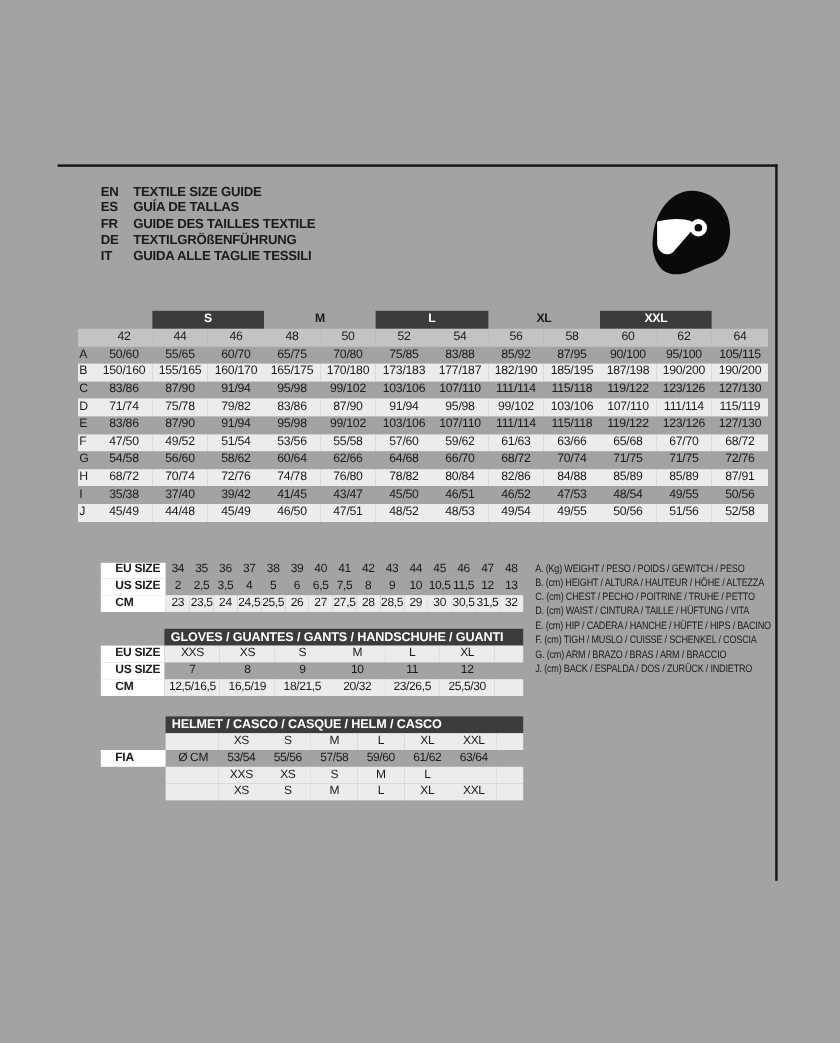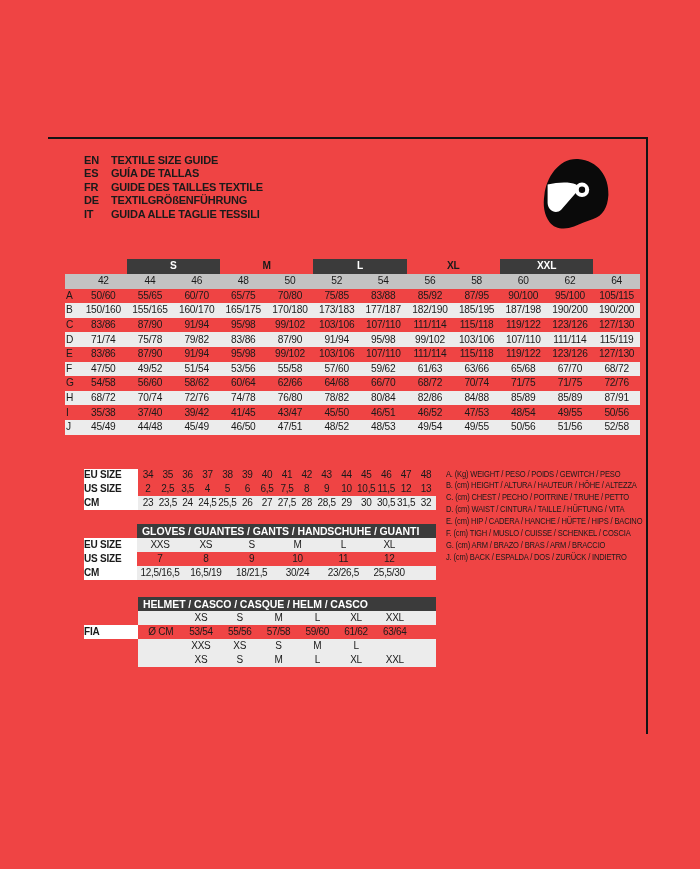--- a/index.html
+++ b/index.html
@@ -1,17 +1,17 @@
 <!DOCTYPE html>
 <html><head>
 <meta charset="utf-8">
 <style>
   html,body { margin:0; padding:0; background:#ffffff; }
   .canvas {
-    position:relative; width:700px; height:869px; background:#ef4444;
+    position:relative; width:700px; height:869px; background:#a3a3a3;
     font-family:"Liberation Sans", sans-serif; color:#1a1a1a;
     letter-spacing:-0.2px; overflow:hidden;
   }
   .frame {
     position:absolute; left:48px; top:137px; width:600px; height:597px;
     border-top:2px solid #141414; border-right:2px solid #141414;
     box-sizing:border-box;
   }
   
   .header { position:relative; height:99px; }
@@ -26,21 +26,21 @@
   .size-table tr.band-row td { height:15px; }
   .band-dark { background:#3b3b3b; color:#ffffff; font-weight:700; font-size:10.5px; }
   .band-plain { font-weight:700; font-size:10.5px; }
   .sizes-row td { background:#c3c3c3; }
   tr.stripe td { background:#ececec; }
   
   .bottom { display:flex; margin-top:34px; }
   .mini-col { width:392px; }
   .mini { margin-left:36px; border-collapse:collapse; table-layout:fixed; }
   .mini td { height:13.8px; font-size:10px; text-align:center; vertical-align:middle; padding:0; line-height:1; letter-spacing:-0.3px; }
-  .mini td.lbl { text-align:left; font-weight:700; font-size:10px; letter-spacing:-0.2px; background:#ffffff; }
+  .mini td.lbl { text-align:left; font-weight:700; font-size:10px; letter-spacing:-0.2px; background:#ffffff;padding-left:12px; }
   .mini td.bar-cell { background:#3b3b3b; color:#ffffff; font-weight:700; text-align:left; padding-left:5px; font-size:10.5px; height:14.5px; letter-spacing:-0.1px; white-space:nowrap; }
   .mini td.s { background:#ececec;margin-top:21px; }
   .mini td.unit { text-align:center; padding-left:2px; }
   .mini-gap { height:14px; }
   .mini-gap2 { height:17px; }
   
   .legend { margin-left:10px; padding-top:0px; width:200px; font-size:9px; font-weight:400; line-height:11.9px; }
   .legend-line { white-space:nowrap; transform:scaleX(0.84); transform-origin:0 50%; }
 </style>
 </head>
@@ -390,21 +390,21 @@
                 <td>10</td>
                 <td>11</td>
                 <td>12</td>
                 <td></td>
               </tr>
               <tr>
                 <td class="lbl">CM</td>
                 <td class="s">12,5/16,5</td>
                 <td class="s">16,5/19</td>
                 <td class="s">18/21,5</td>
-                <td class="s">30/24</td>
+                <td class="s">20/32</td>
                 <td class="s">23/26,5</td>
                 <td class="s">25,5/30</td>
                 <td class="s"></td>
               </tr>
             </tbody>
           </table>
         <div class="mini-gap2"></div>
         <table class="mini" id="helmet-table">
             <colgroup>
               <col style="width: 55px;">

